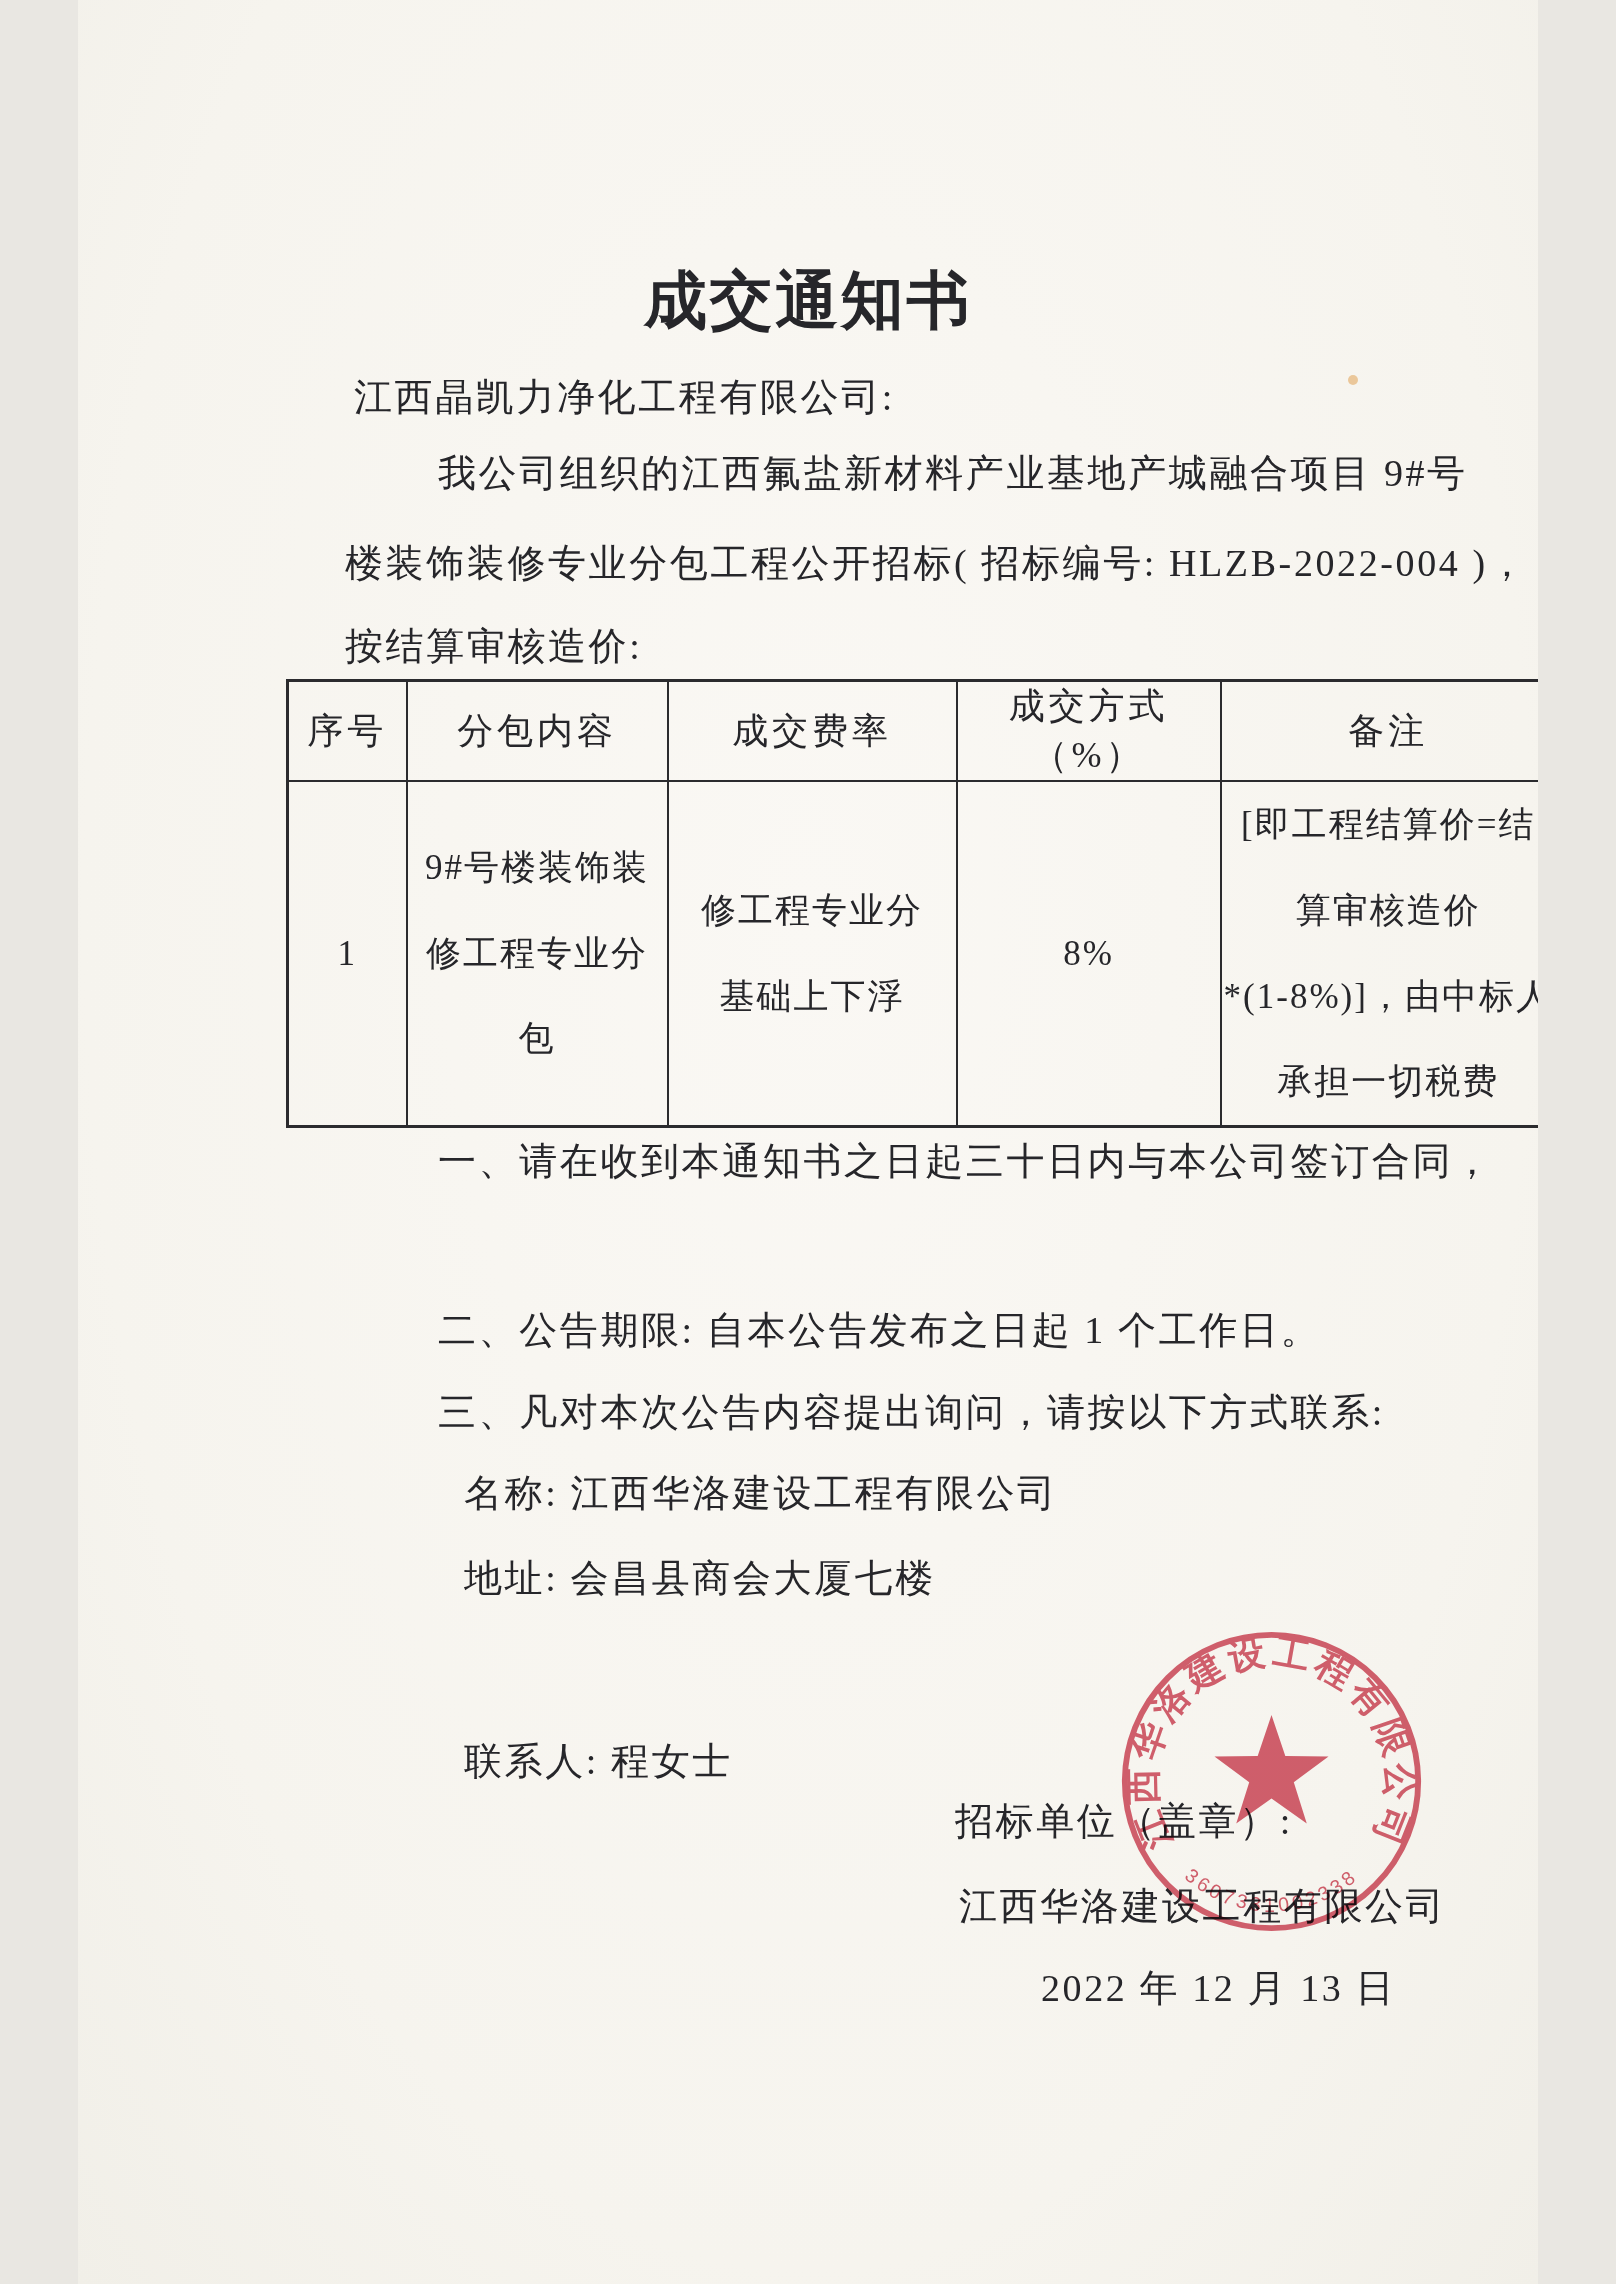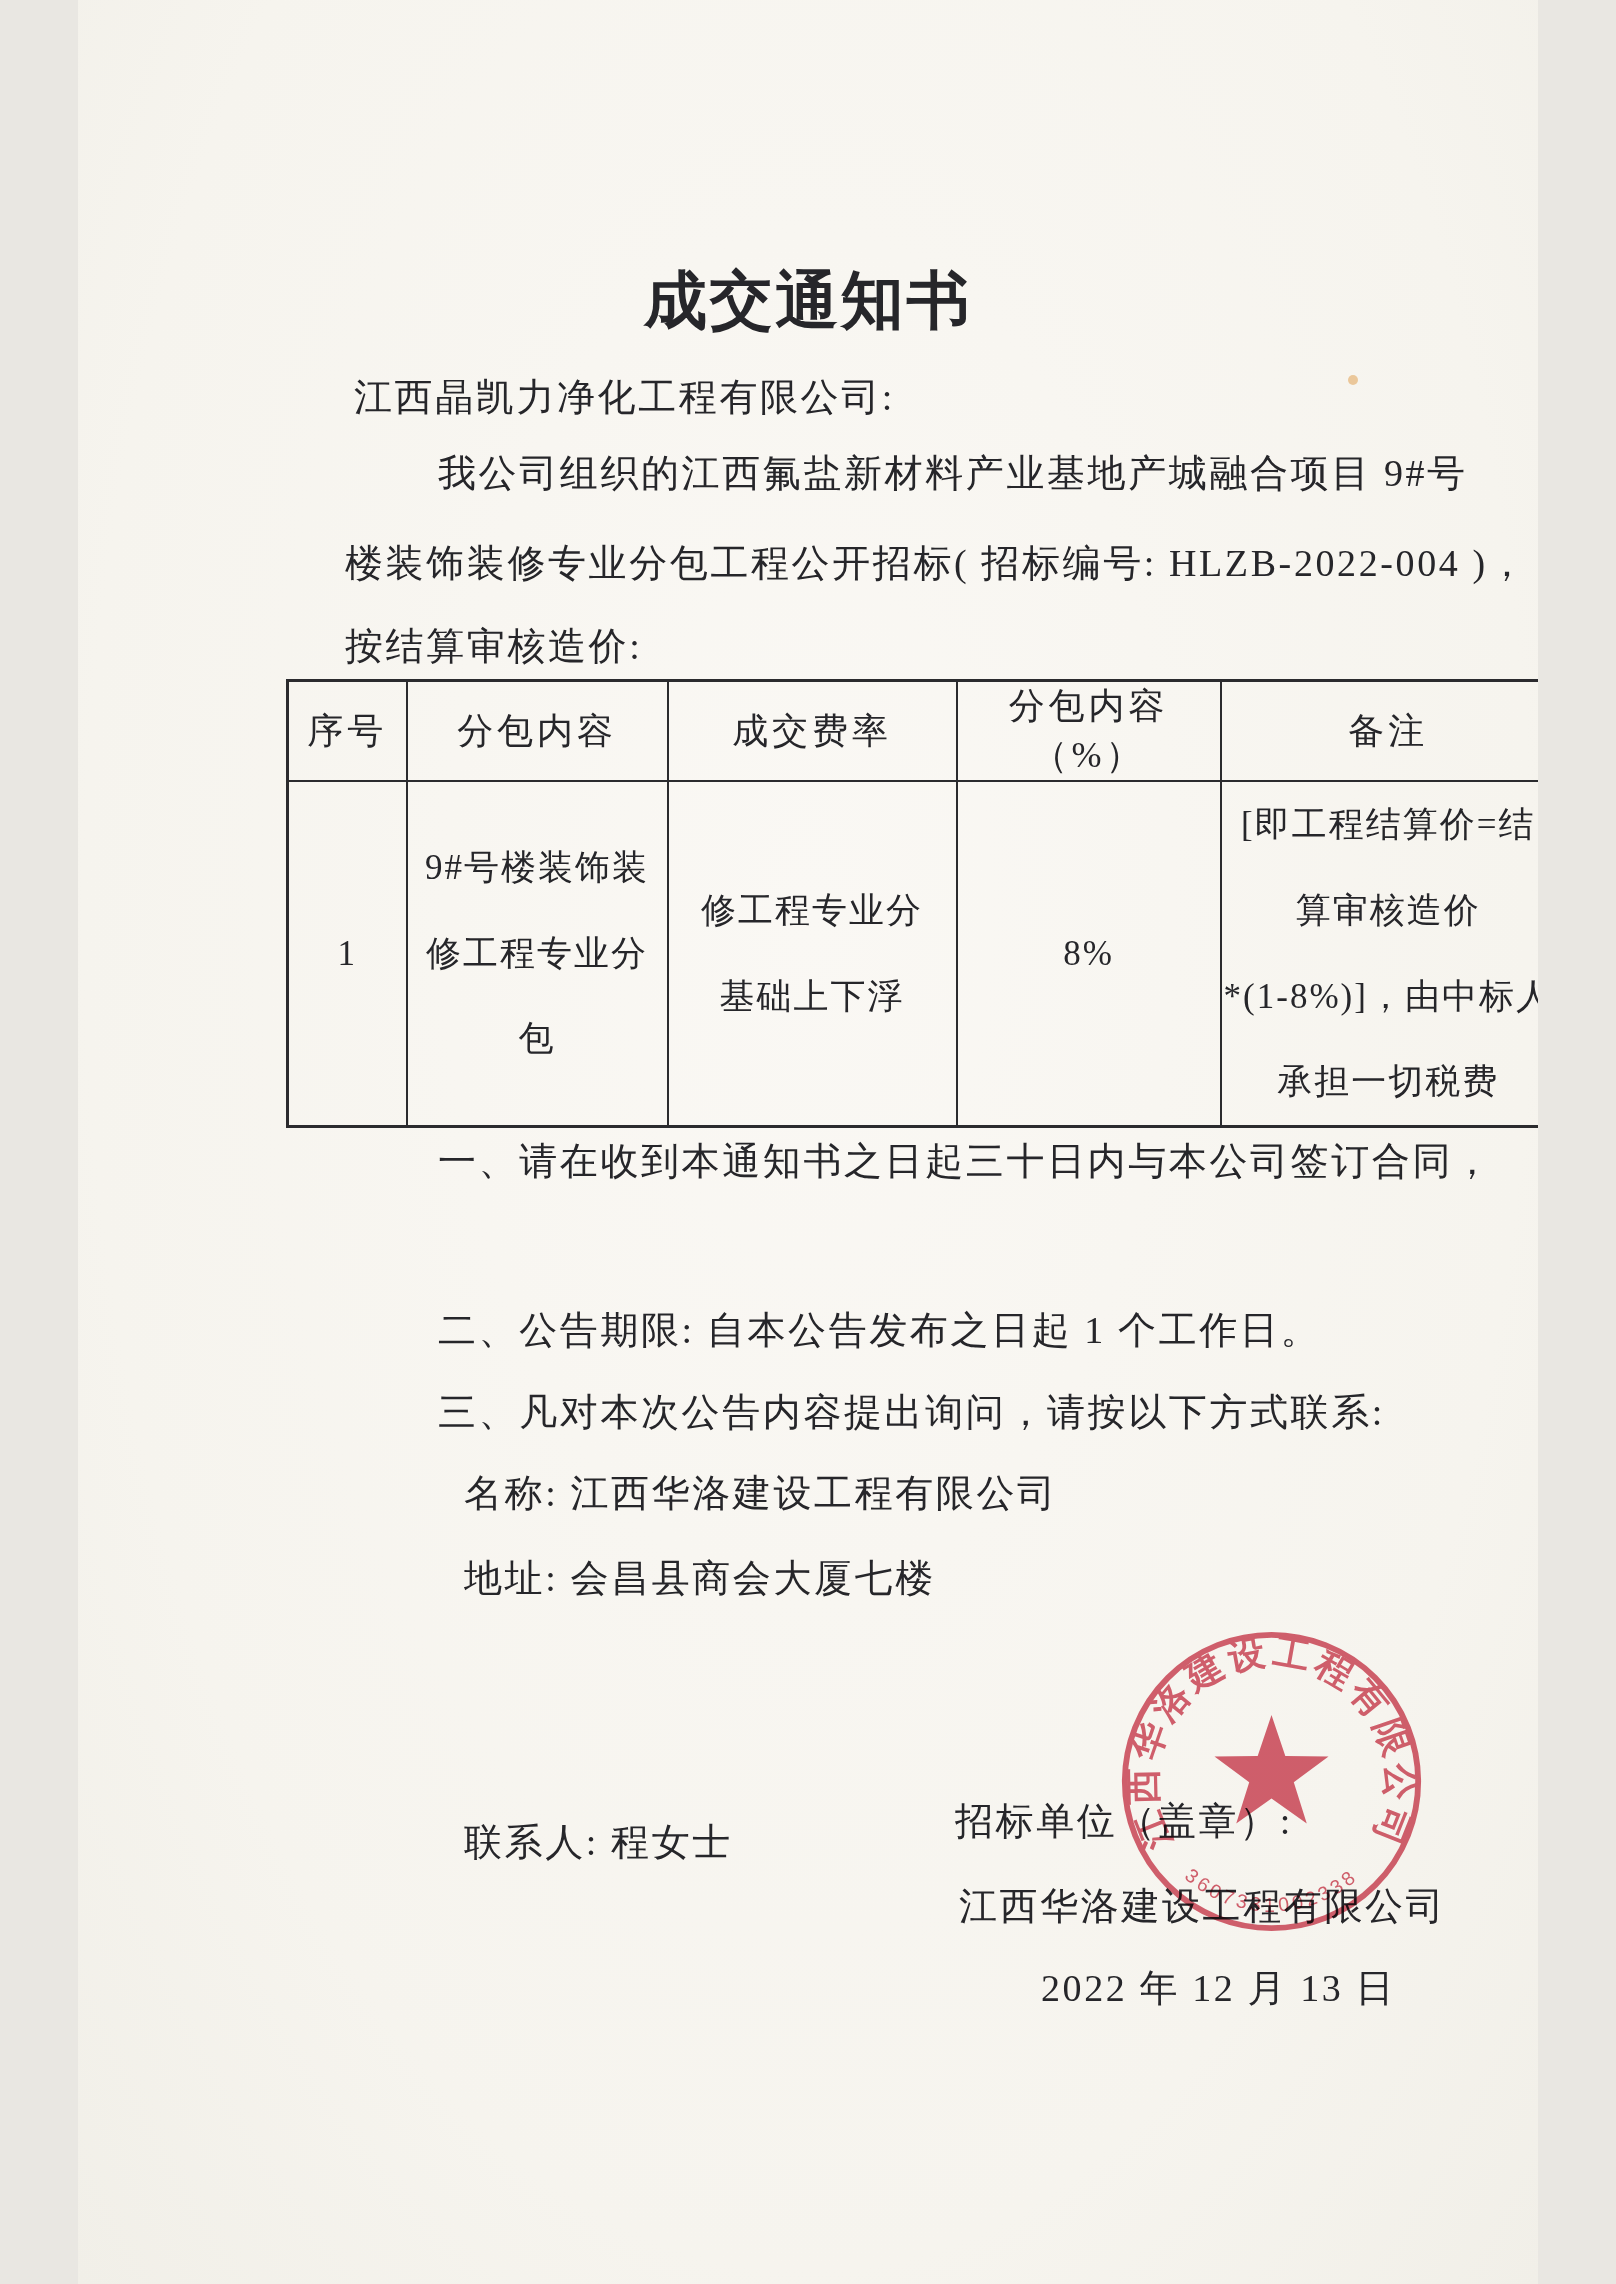--- a/index.html
+++ b/index.html
@@ -85,21 +85,21 @@
       <col style="width:261px">
       <col style="width:289px">
       <col style="width:264px">
       <col style="width:336px">
     </colgroup>
     <thead>
       <tr>
         <th>序号</th>
         <th>分包内容</th>
         <th>成交费率</th>
-        <th>分包内容（%）</th>
+        <th>成交方式（%）</th>
         <th>备注</th>
       </tr>
     </thead>
     <tbody>
       <tr>
         <td>1</td>
         <td>
           <span class="cell-line">9#号楼装饰装</span>
           <span class="cell-line">修工程专业分</span>
           <span class="cell-line">包</span>
@@ -118,21 +118,21 @@
       </tr>
     </tbody>
   </table>
 
   <div class="line" style="top:1139px;left:360px">一、请在收到本通知书之日起三十日内与本公司签订合同，</div>
   <div class="line" style="top:1308px;left:360px">二、公告期限: 自本公告发布之日起 1 个工作日。</div>
   <div class="line" style="top:1390px;left:360px">三、凡对本次公告内容提出询问，请按以下方式联系:</div>
 
   <div class="line" style="top:1471px;left:386px">名称: 江西华洛建设工程有限公司</div>
   <div class="line" style="top:1556px;left:386px">地址: 会昌县商会大厦七楼</div>
-  <div class="line" style="top:1820px;left:386px">联系人: 程女士</div>
+  <div class="line" style="top:1739px;left:386px">联系人: 程女士</div>
 
   <div class="line" style="top:1799px;left:877px">招标单位（盖章）:</div>
   <div class="line" style="top:1884px;left:881px">江西华洛建设工程有限公司</div>
   <div class="line" style="top:1966px;left:963px">2022 年 12 月 13 日</div>
 
   <svg class="stamp" viewBox="0 0 560 560">
     <defs>
       <path id="arcTop" d="M 139 388 A 178 178 0 1 1 421 388" fill="none"></path>
       <path id="arcBottom" d="M 107 380 A 200 200 0 0 0 453 380" fill="none"></path>
     </defs>

